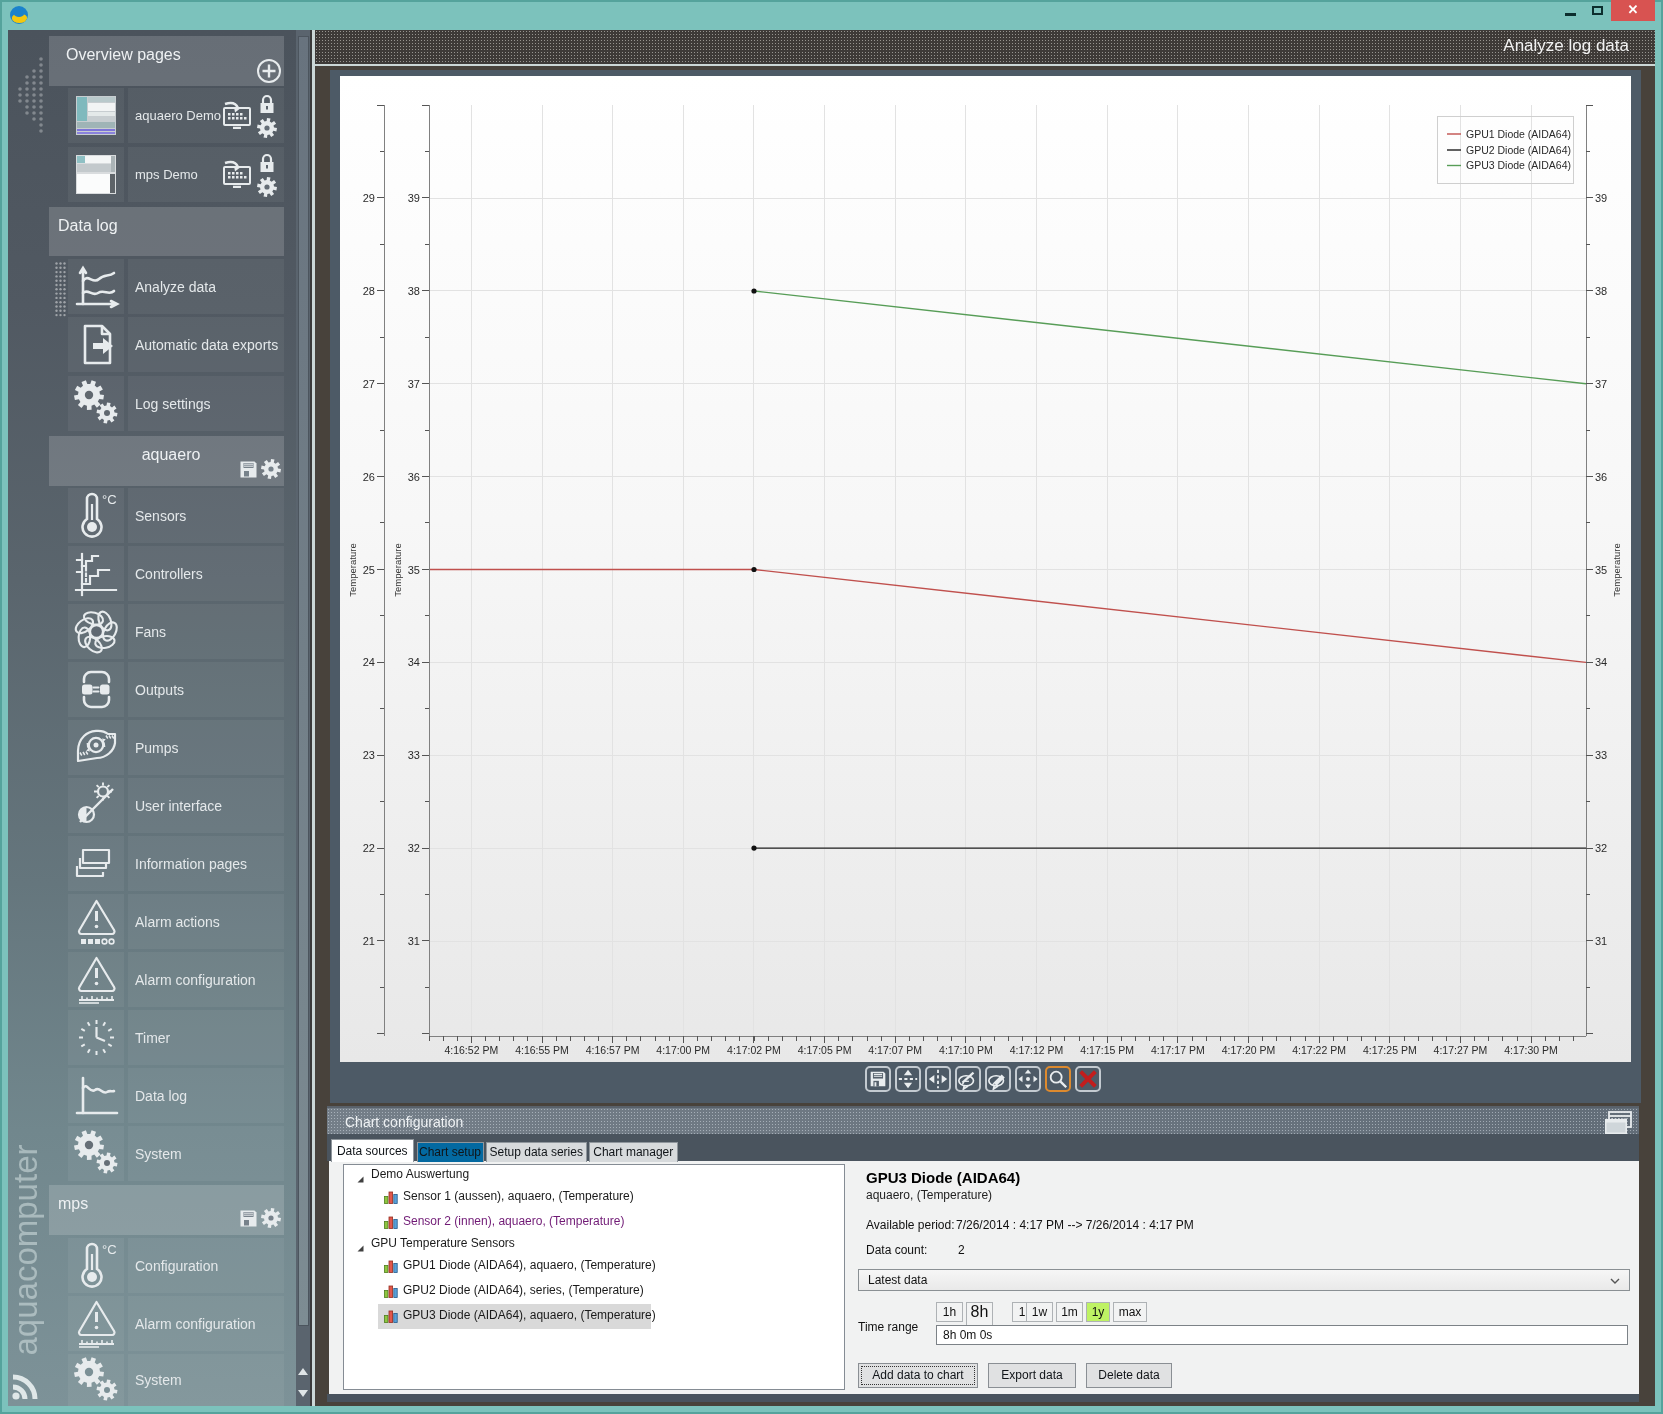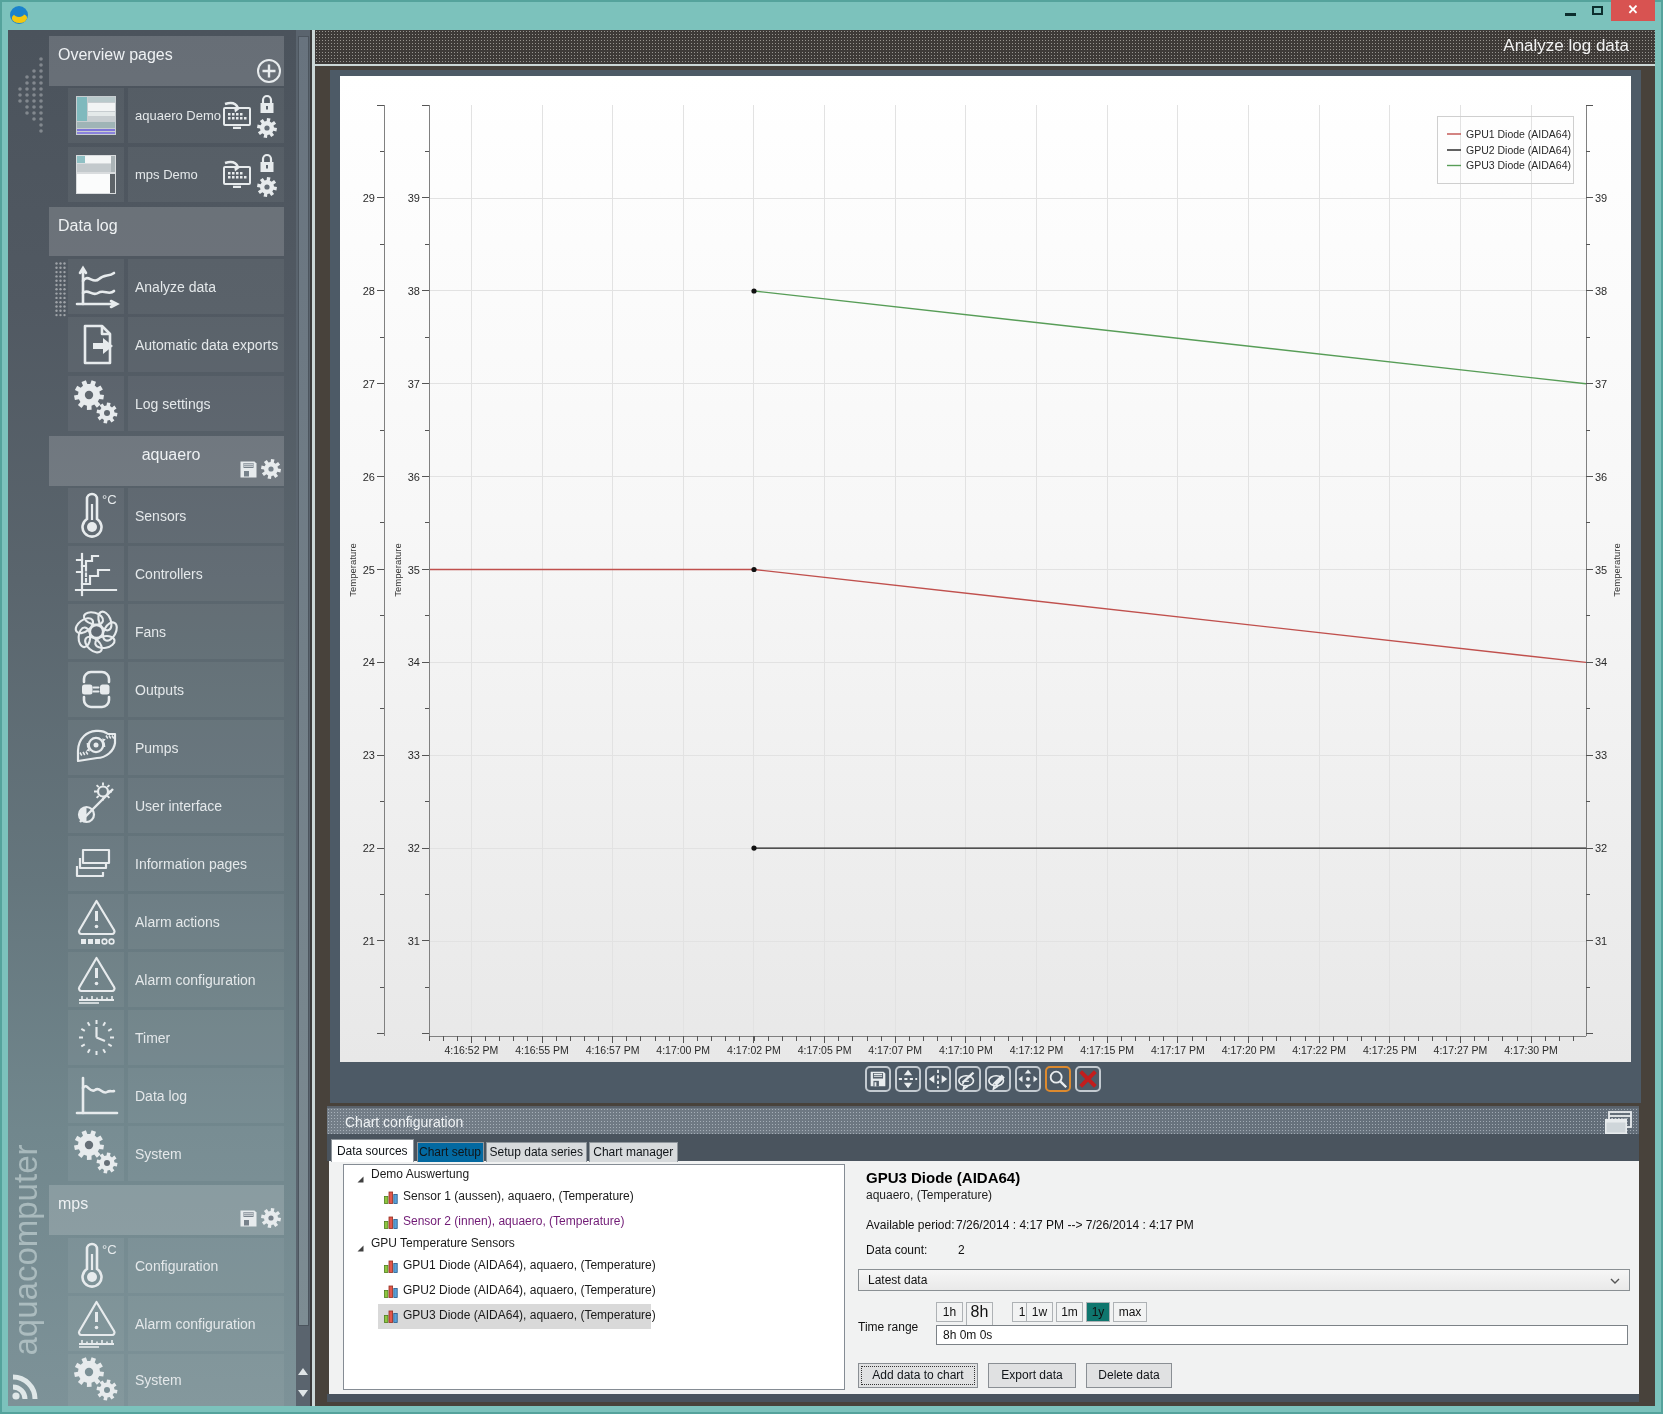--- a/index.html
+++ b/index.html
@@ -64,21 +64,21 @@
     <div class="ab" style="left:-101px;top:1228px;width:260px;height:44px;transform:rotate(-90deg);
 color:rgba(222,233,234,0.5);font-size:33px;text-align:center;">aquacomputer</div>
     <div class="ab" style="left:9px;top:1365px;"><svg width="36" height="36" viewBox="0 0 36 36">
 <g stroke="#dfe7e8" fill="none">
 <path d="M4 12 a22 22 0 0 1 22 22" stroke-width="5"></path>
 <path d="M4 22 a12 12 0 0 1 12 12" stroke-width="5"></path>
 <circle cx="7" cy="31" r="3.6" fill="#dfe7e8" stroke="none"></circle>
 </g>
       </svg></div>
     <div class="ab hdr" style="left:49px;top:36px;width:235px;height:50px;">
-      <div style="padding:10px 12px 0 9px;">Overview pages</div>
+      <div style="padding:10px 12px 0 9px;margin-left:8px;">Overview pages</div>
       <div class="ab" style="right:2px;top:22px;"><svg width="26" height="26" viewBox="0 0 26 26">
 <circle cx="13" cy="13" r="11" stroke="#e7ebed" fill="none" stroke-width="2"></circle>
 <path d="M13 6.5 V19.5 M6.5 13 H19.5" stroke="#e7ebed" stroke-width="2.4"></path>
 </svg></div>
     </div>
     <div class="ab ib icw" style="left:68px;top:88px;width:56px;height:55px;">
       <div class="ab" style="left:8px;top:8px;width:40px;height:39px;background:#c7cdd0;">
 <div class="ab" style="left:1px;top:1px;width:10px;height:24px;background:#7fb9bd;"></div>
 <div class="ab" style="left:12px;top:1px;width:27px;height:5px;background:#b9c9cb;"></div>
 <div class="ab" style="left:12px;top:7px;width:27px;height:8px;background:#f2f4f4;"></div>
@@ -821,21 +821,21 @@
 <rect x="0.5" y="6.5" width="3.4" height="7" fill="#8dc63f" stroke="#4e7d1e" stroke-width="0.8"></rect>
 <rect x="5" y="2" width="3.6" height="11.5" fill="#e2574c" stroke="#942e20" stroke-width="0.8"></rect>
 <rect x="9.8" y="4.5" width="3.4" height="9" fill="#58a0d8" stroke="#245a8d" stroke-width="0.8"></rect>
 </svg></div>
     <div class="ab" style="left:403px;top:1258px;font-size:12px;color:#1a1a1a;">GPU1 Diode (AIDA64), aquaero, (Temperature)</div>
     <div class="ab" style="left:384px;top:1283.5px;"><svg width="14" height="14" viewBox="0 0 14 14">
 <rect x="0.5" y="6.5" width="3.4" height="7" fill="#8dc63f" stroke="#4e7d1e" stroke-width="0.8"></rect>
 <rect x="5" y="2" width="3.6" height="11.5" fill="#e2574c" stroke="#942e20" stroke-width="0.8"></rect>
 <rect x="9.8" y="4.5" width="3.4" height="9" fill="#58a0d8" stroke="#245a8d" stroke-width="0.8"></rect>
 </svg></div>
-    <div class="ab" style="left:403px;top:1282.5px;font-size:12px;color:#1a1a1a;">GPU2 Diode (AIDA64), aquaero, (Temperature)</div>
+    <div class="ab" style="left:403px;top:1282.5px;font-size:12px;color:#1a1a1a;">GPU2 Diode (AIDA64), series, (Temperature)</div>
     <div class="ab" style="left:384px;top:1309px;"><svg width="14" height="14" viewBox="0 0 14 14">
 <rect x="0.5" y="6.5" width="3.4" height="7" fill="#8dc63f" stroke="#4e7d1e" stroke-width="0.8"></rect>
 <rect x="5" y="2" width="3.6" height="11.5" fill="#e2574c" stroke="#942e20" stroke-width="0.8"></rect>
 <rect x="9.8" y="4.5" width="3.4" height="9" fill="#58a0d8" stroke="#245a8d" stroke-width="0.8"></rect>
 </svg></div>
     <div class="ab" style="left:403px;top:1308px;font-size:12px;color:#1a1a1a;">GPU3 Diode (AIDA64), aquaero, (Temperature)</div>
     <div class="ab" style="left:866px;top:1169px;font-size:15px;font-weight:bold;color:#000;">GPU3 Diode (AIDA64)</div>
 <div class="ab" style="left:866px;top:1188px;font-size:12px;color:#222;">aquaero, (Temperature)</div>
 <div class="ab" style="left:866px;top:1218px;font-size:12px;color:#111;">Available period:</div>
 <div class="ab" style="left:956px;top:1218px;font-size:12px;color:#111;">7/26/2014 : 4:17 PM --&gt; 7/26/2014 : 4:17 PM</div>
@@ -845,18 +845,18 @@
   <svg class="ab" style="right:9px;top:8px;" width="10" height="6" viewBox="0 0 10 6">
         <path d="M1 1 L5 5 L9 1" stroke="#555" stroke-width="1.4" fill="none"></path>
       </svg>
 </div>
 <div class="ab" style="left:858px;top:1320px;font-size:12px;color:#111;">Time range</div>
 <div class="ab" style="left:936px;top:1302px;width:27px;height:20px;background:#f2f3f3;border:1px solid #aeb2b5;text-align:center;font-size:12px;color:#111;line-height:18px;">1h</div>
     <div class="ab" style="left:966px;top:1302px;width:27px;height:31px;background:#f2f3f3;border:1px solid #aeb2b5;text-align:center;font-size:16px;color:#111;line-height:18px;">8h</div>
     <div class="ab" style="left:996px;top:1302px;width:27px;height:20px;background:#f2f3f3;border:1px solid #aeb2b5;text-align:center;font-size:12px;color:#111;line-height:18px;margin-left:16px;">1d</div>
     <div class="ab" style="left:1026px;top:1302px;width:27px;height:20px;background:#f2f3f3;border:1px solid #aeb2b5;text-align:center;font-size:12px;color:#111;line-height:18px;">1w</div>
     <div class="ab" style="left:1056px;top:1302px;width:27px;height:20px;background:#f2f3f3;border:1px solid #aeb2b5;text-align:center;font-size:12px;color:#111;line-height:18px;">1m</div>
-    <div class="ab" style="left:1086px;top:1302px;width:24px;height:20px;background:#0f766e;border:1px solid #aeb2b5;text-align:center;font-size:12px;color:#111;line-height:18px;">1y</div>
+    <div class="ab" style="left:1086px;top:1302px;width:24px;height:20px;background:#bef264;border:1px solid #aeb2b5;text-align:center;font-size:12px;color:#111;line-height:18px;">1y</div>
     <div class="ab" style="left:1113px;top:1302px;width:34px;height:20px;background:#f2f3f3;border:1px solid #aeb2b5;text-align:center;font-size:12px;color:#111;line-height:18px;">max</div>
     <div class="ab" style="left:936px;top:1325px;width:692px;height:20px;background:#fff;border:1px solid #7c8287;font-size:12px;color:#111;line-height:18px;padding-left:6px;">8h 0m 0s</div>
     <div class="ab" style="left:858px;top:1363px;width:120px;height:25px;background:#e0e1e2;border:1px solid #8a8f94;text-align:center;font-size:12px;color:#101418;line-height:23px;outline:1px dotted #333;outline-offset:-4px;">Add data to chart</div>
     <div class="ab" style="left:988px;top:1363px;width:88px;height:25px;background:#e0e1e2;border:1px solid #8a8f94;text-align:center;font-size:12px;color:#101418;line-height:23px;">Export data</div>
     <div class="ab" style="left:1086px;top:1363px;width:86px;height:25px;background:#e0e1e2;border:1px solid #8a8f94;text-align:center;font-size:12px;color:#101418;line-height:23px;">Delete data</div>
   </div>
 </body></html>

